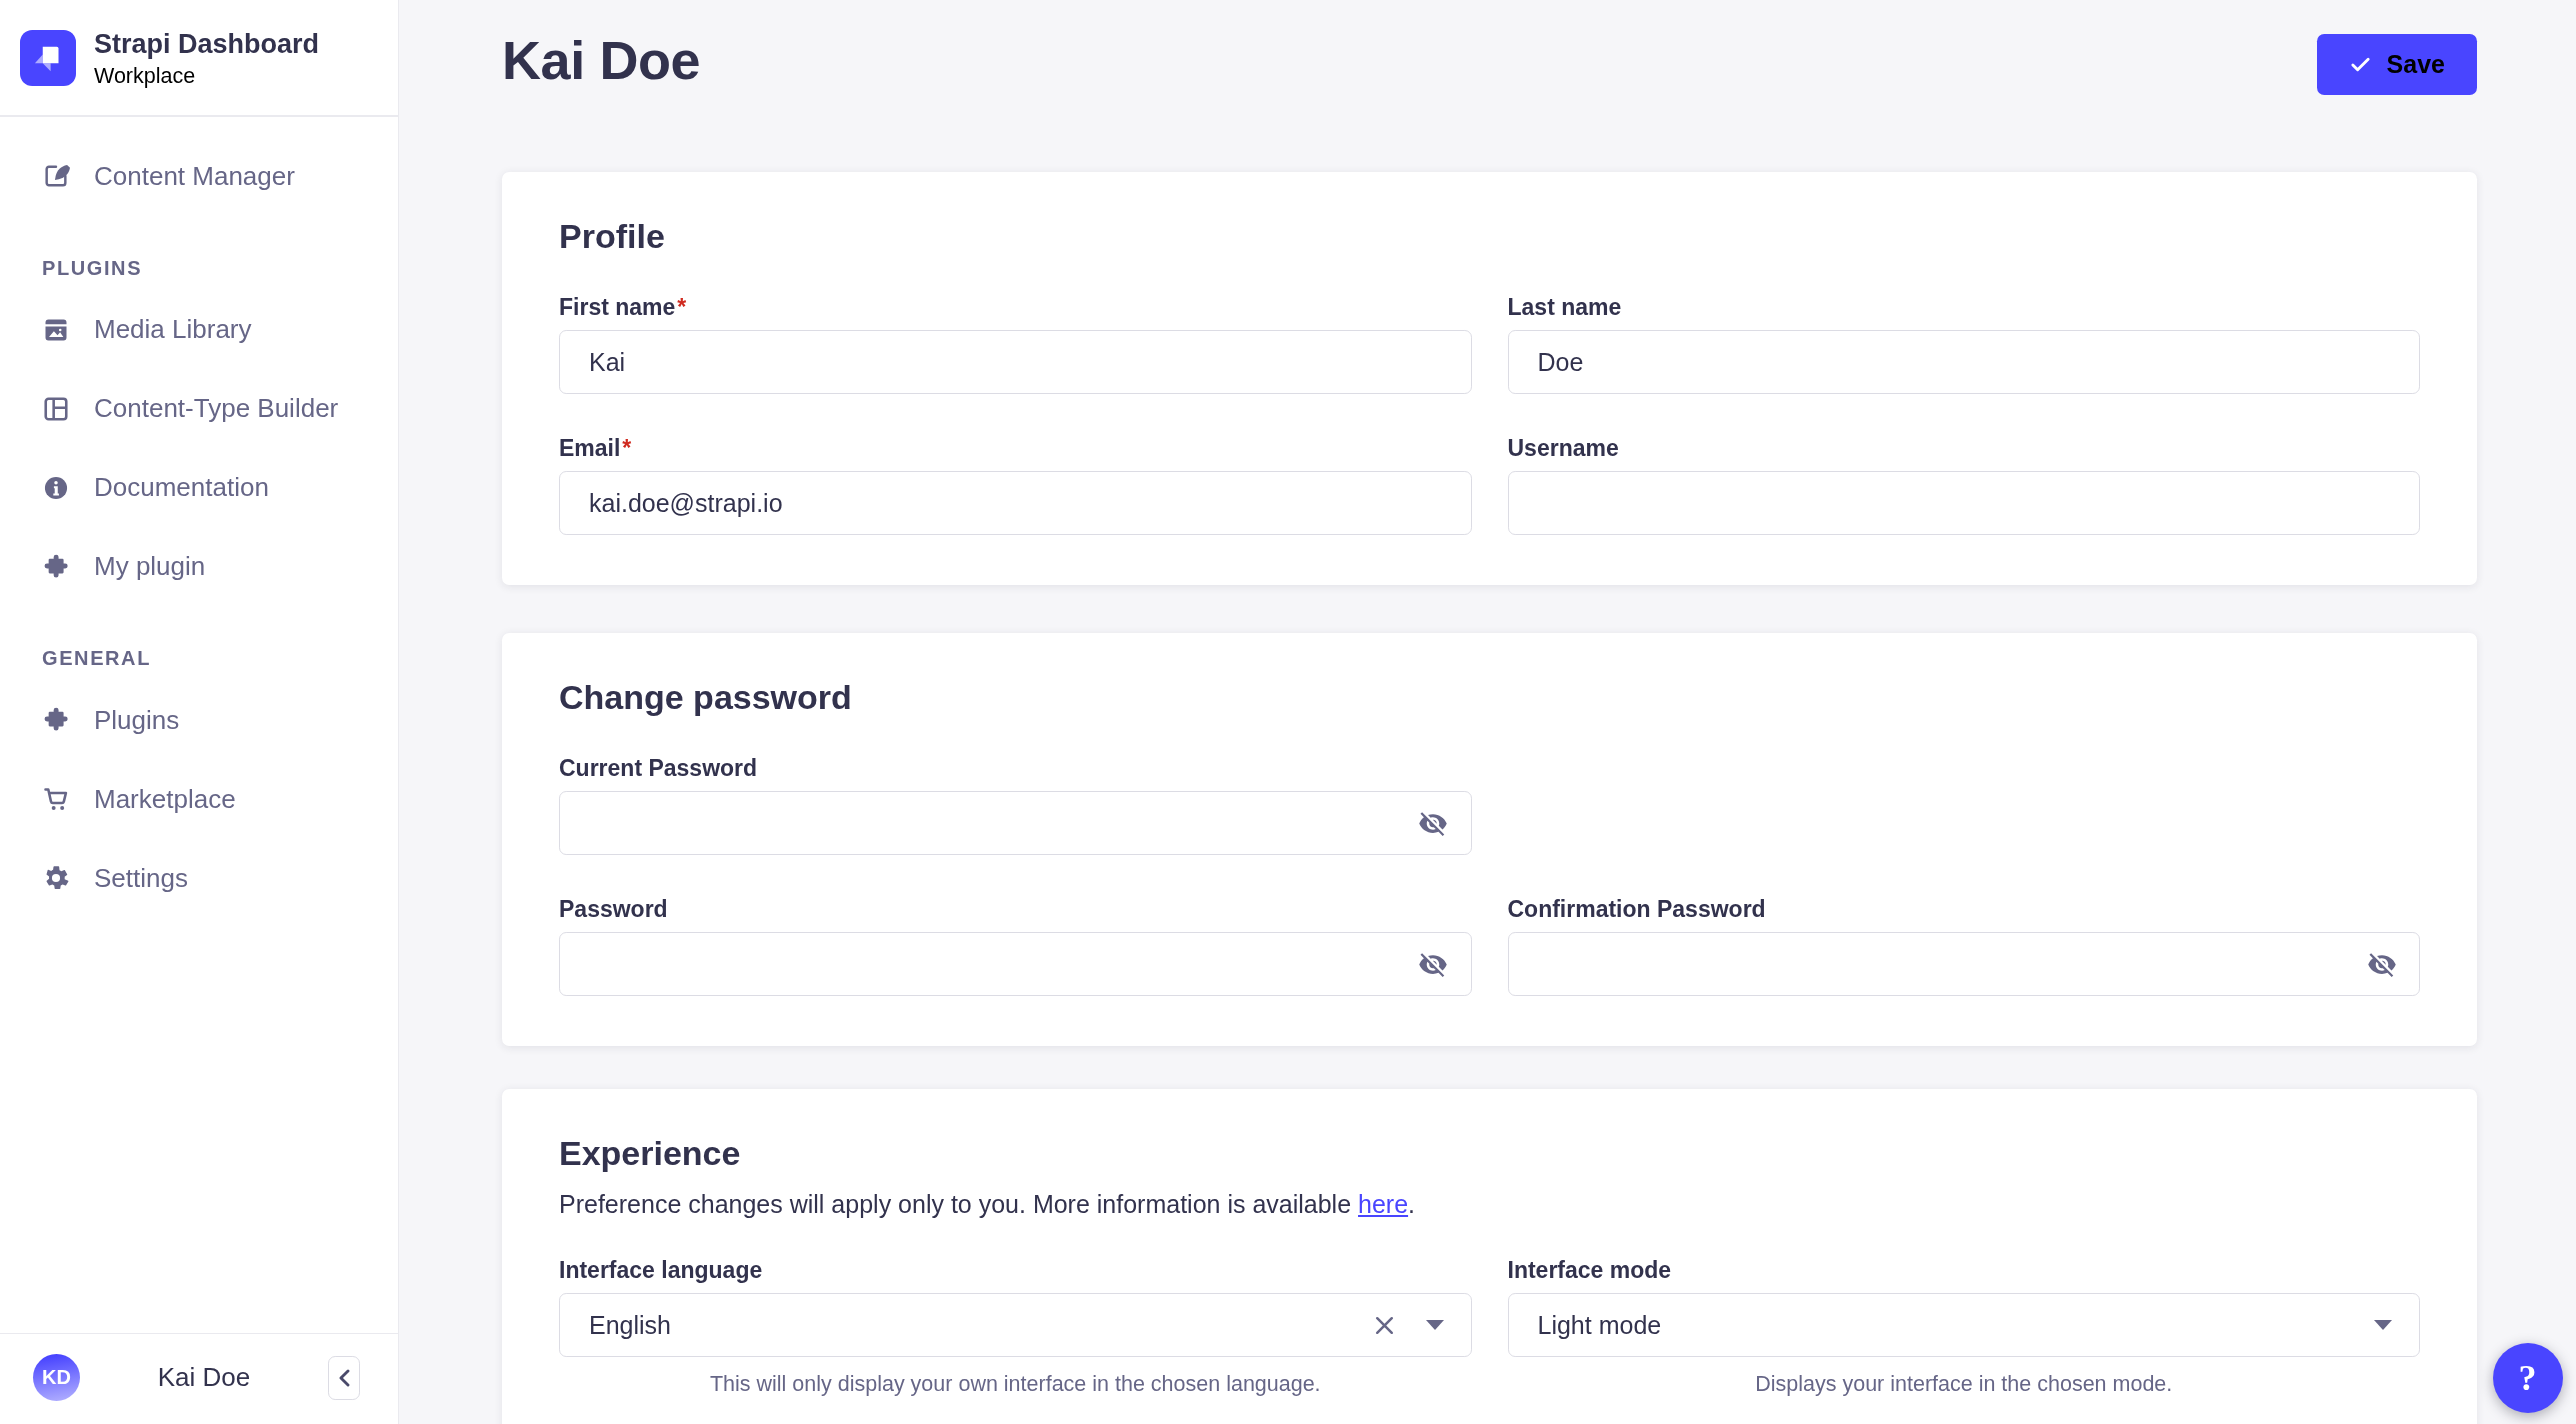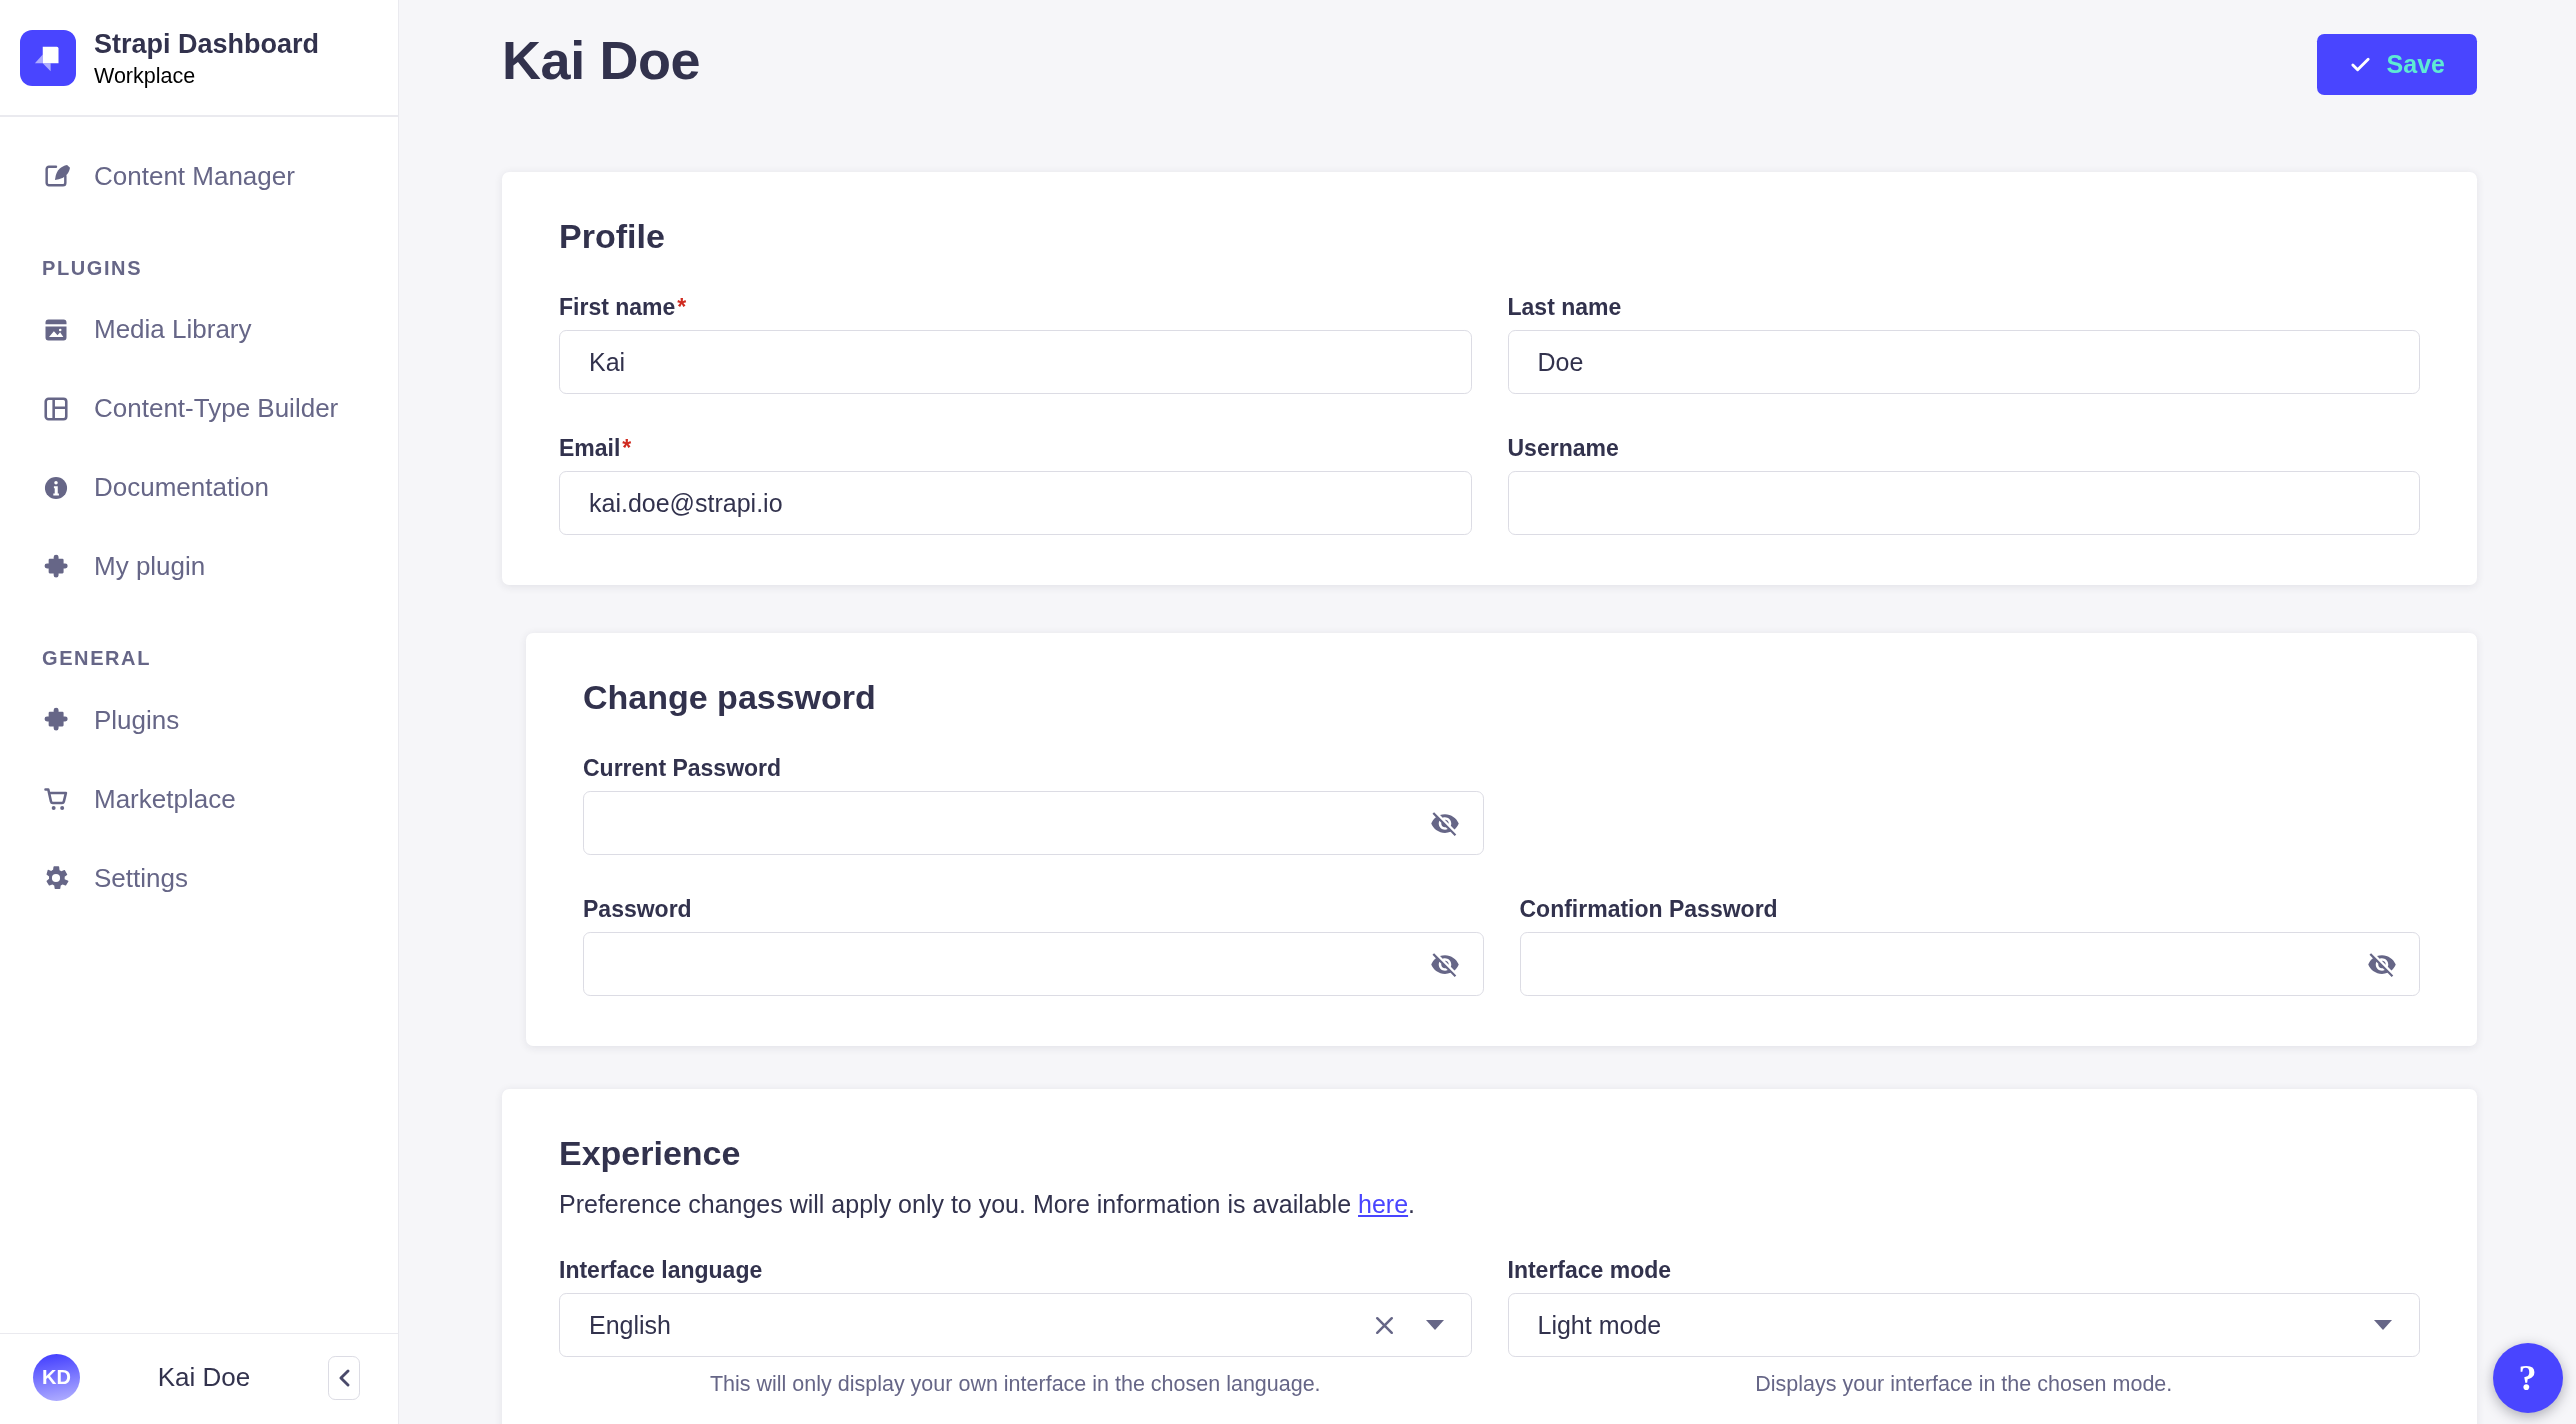--- a/index.html
+++ b/index.html
@@ -67,34 +67,34 @@
 
   
   .main { flex:1; padding:0 99px 0 103px; position:relative; }
   .page-header {
     padding-top:27px;
     display:flex; justify-content:space-between; align-items:flex-start;
   }
   .page-title { font-size:54px; font-weight:600; line-height:66px; color:#32324d; letter-spacing:-0.4px; }
   .save-btn {
     margin-top:7.2px; height:61px; padding:0 32px;
-    background:#4945ff; color:#5eead4; border:none; border-radius:7.2px;
+    background:#4945ff; color:#000000; border:none; border-radius:7.2px;
     font-family:"Liberation Sans", sans-serif;
     font-size:25px; font-weight:600;
     display:inline-flex; align-items:center; gap:14.3px; cursor:pointer;
   }
   .save-btn svg { width:23px; height:23px; }
 
   .card {
     background:#fff; border-radius:7.2px;
     box-shadow:0 1.8px 9px rgba(33,33,52,0.09);
     padding:45px 57px 50px;
   }
   .card-profile { margin-top:77px; }
-  .card-password { margin-top:48px;margin-left:24px; }
+  .card-password { margin-top:48px; }
   .card-experience { margin-top:43px; }
   .card-title { font-size:34px; font-weight:600; color:#32324d; margin-bottom:38px; }
   .card-experience .card-title { margin-bottom:14.3px; }
   .card-desc { font-size:25px; color:#32324d; margin-bottom:36px; line-height:34px; }
   .card-desc a { color:#4945ff; text-decoration:underline; cursor:pointer; }
 
   .grid {
     display:grid; grid-template-columns:1fr 1fr;
     column-gap:36px; row-gap:41px;
   }

